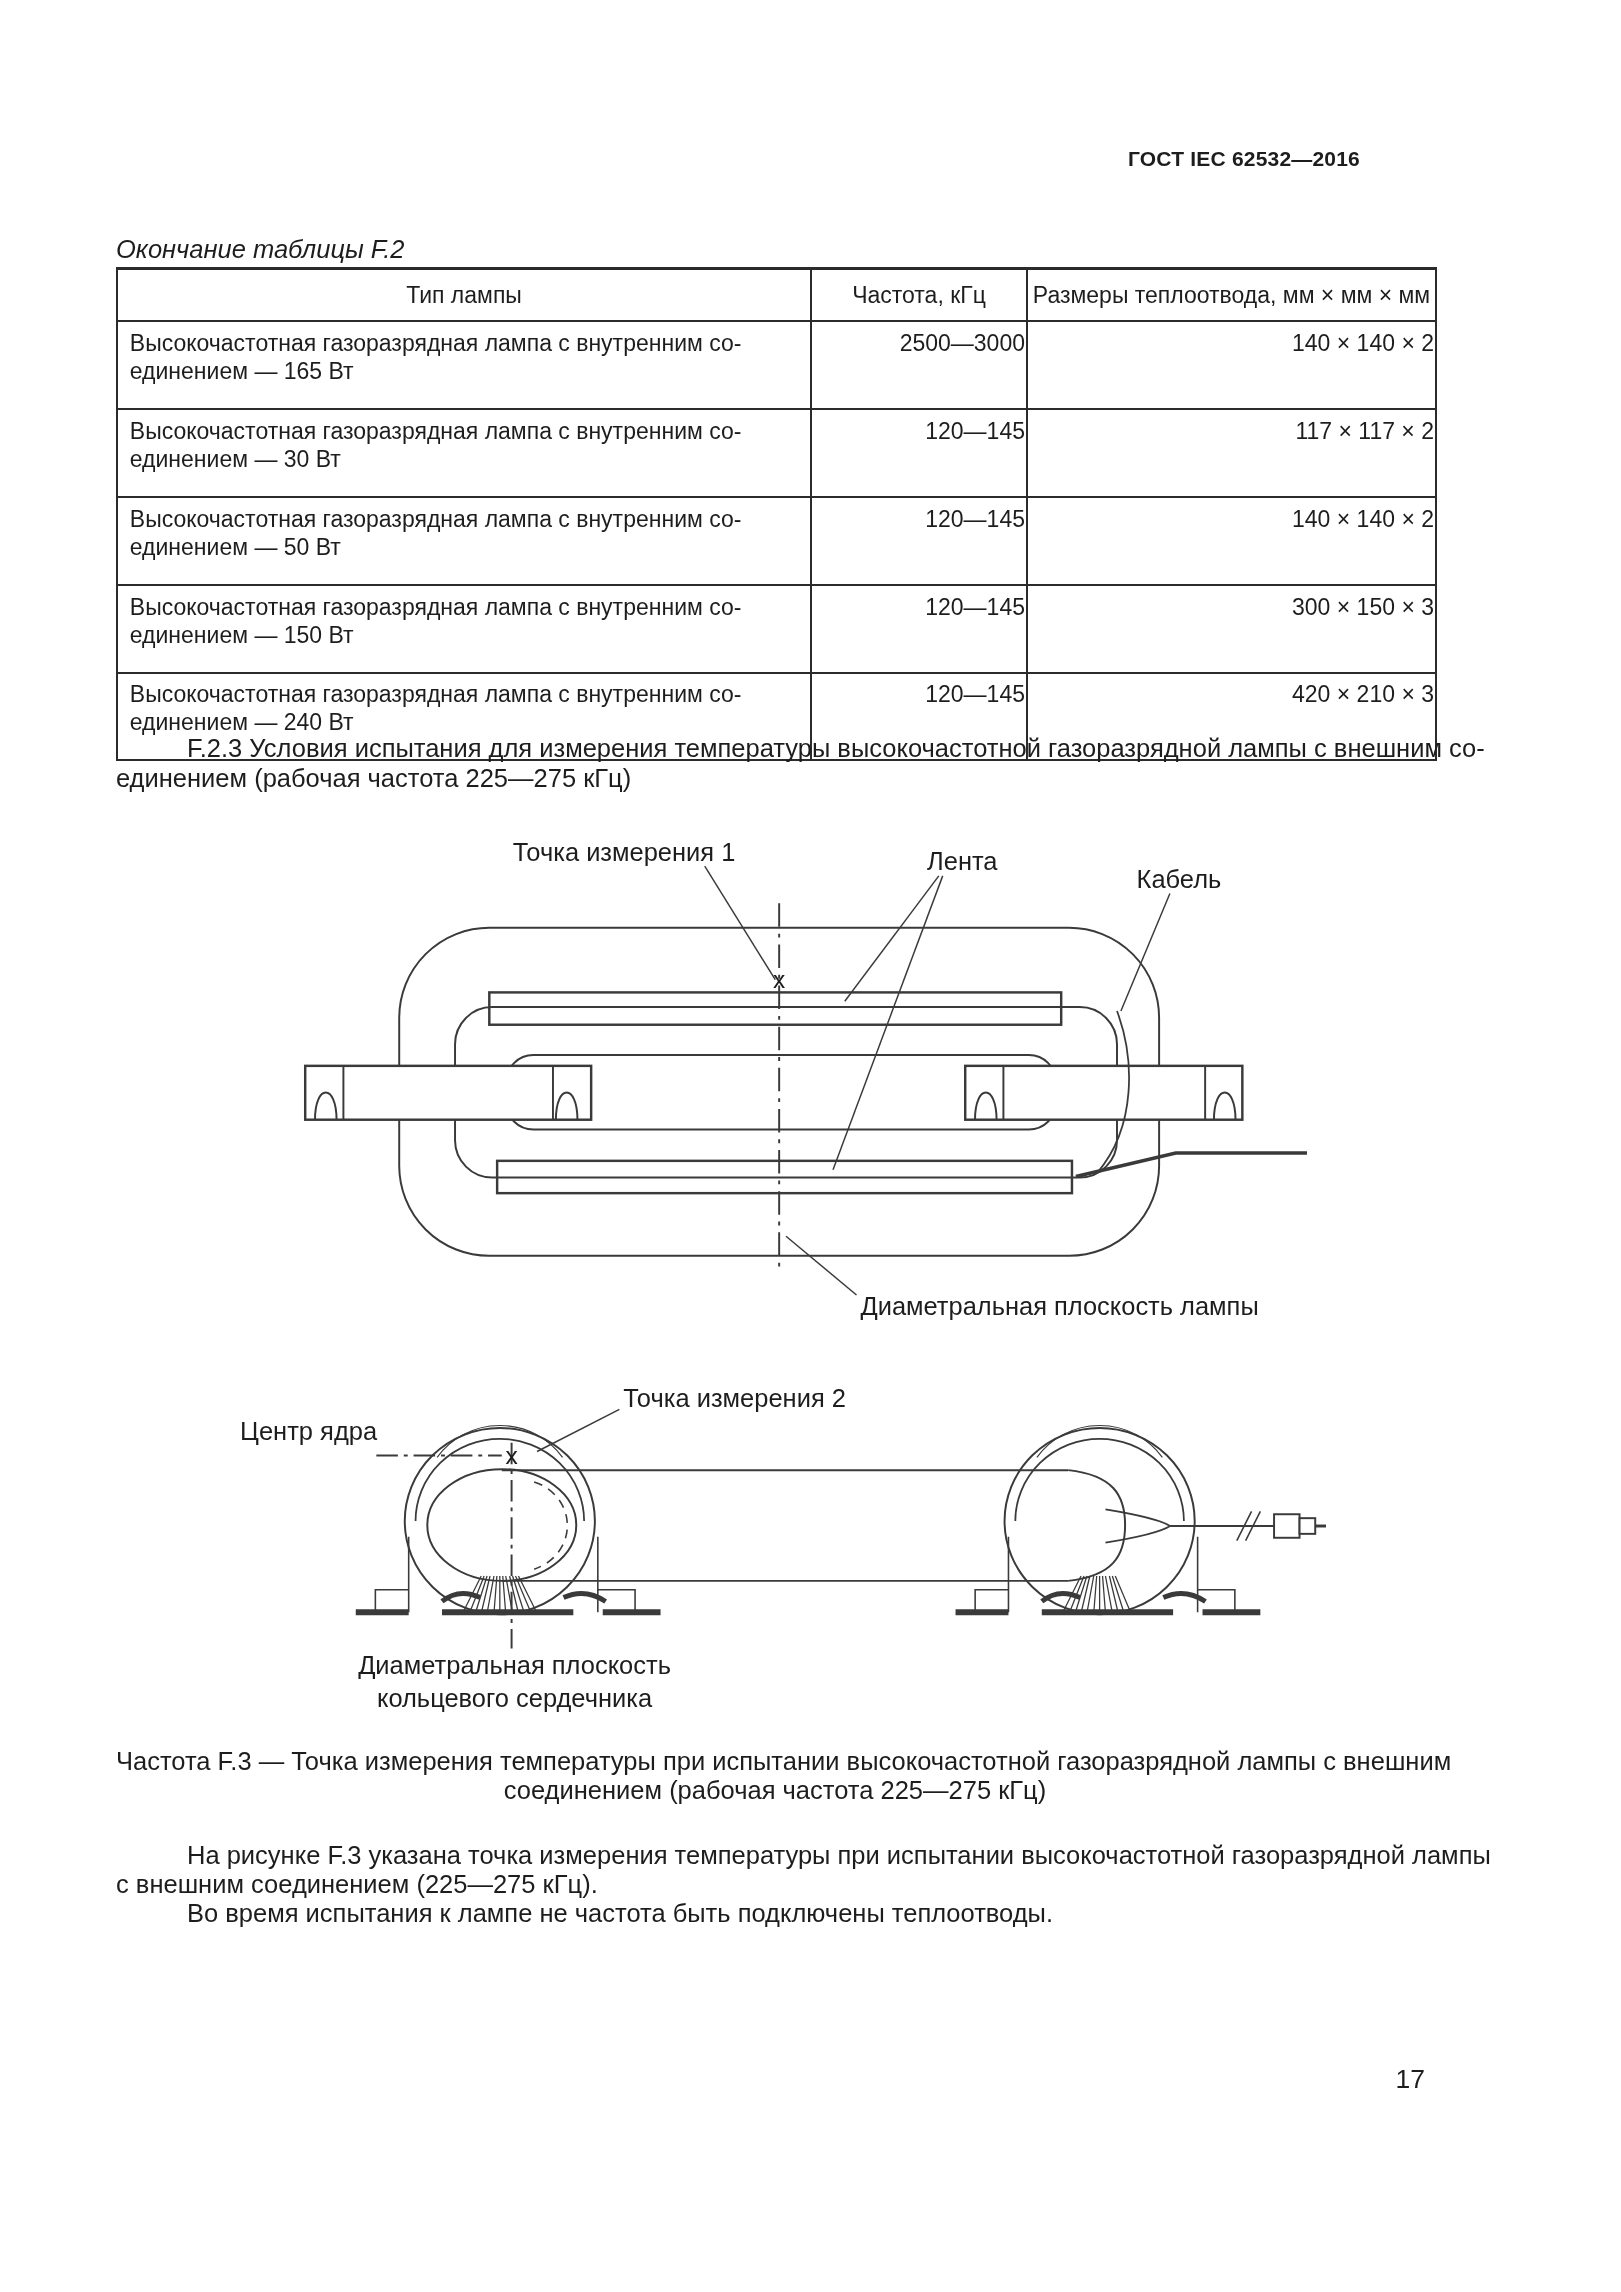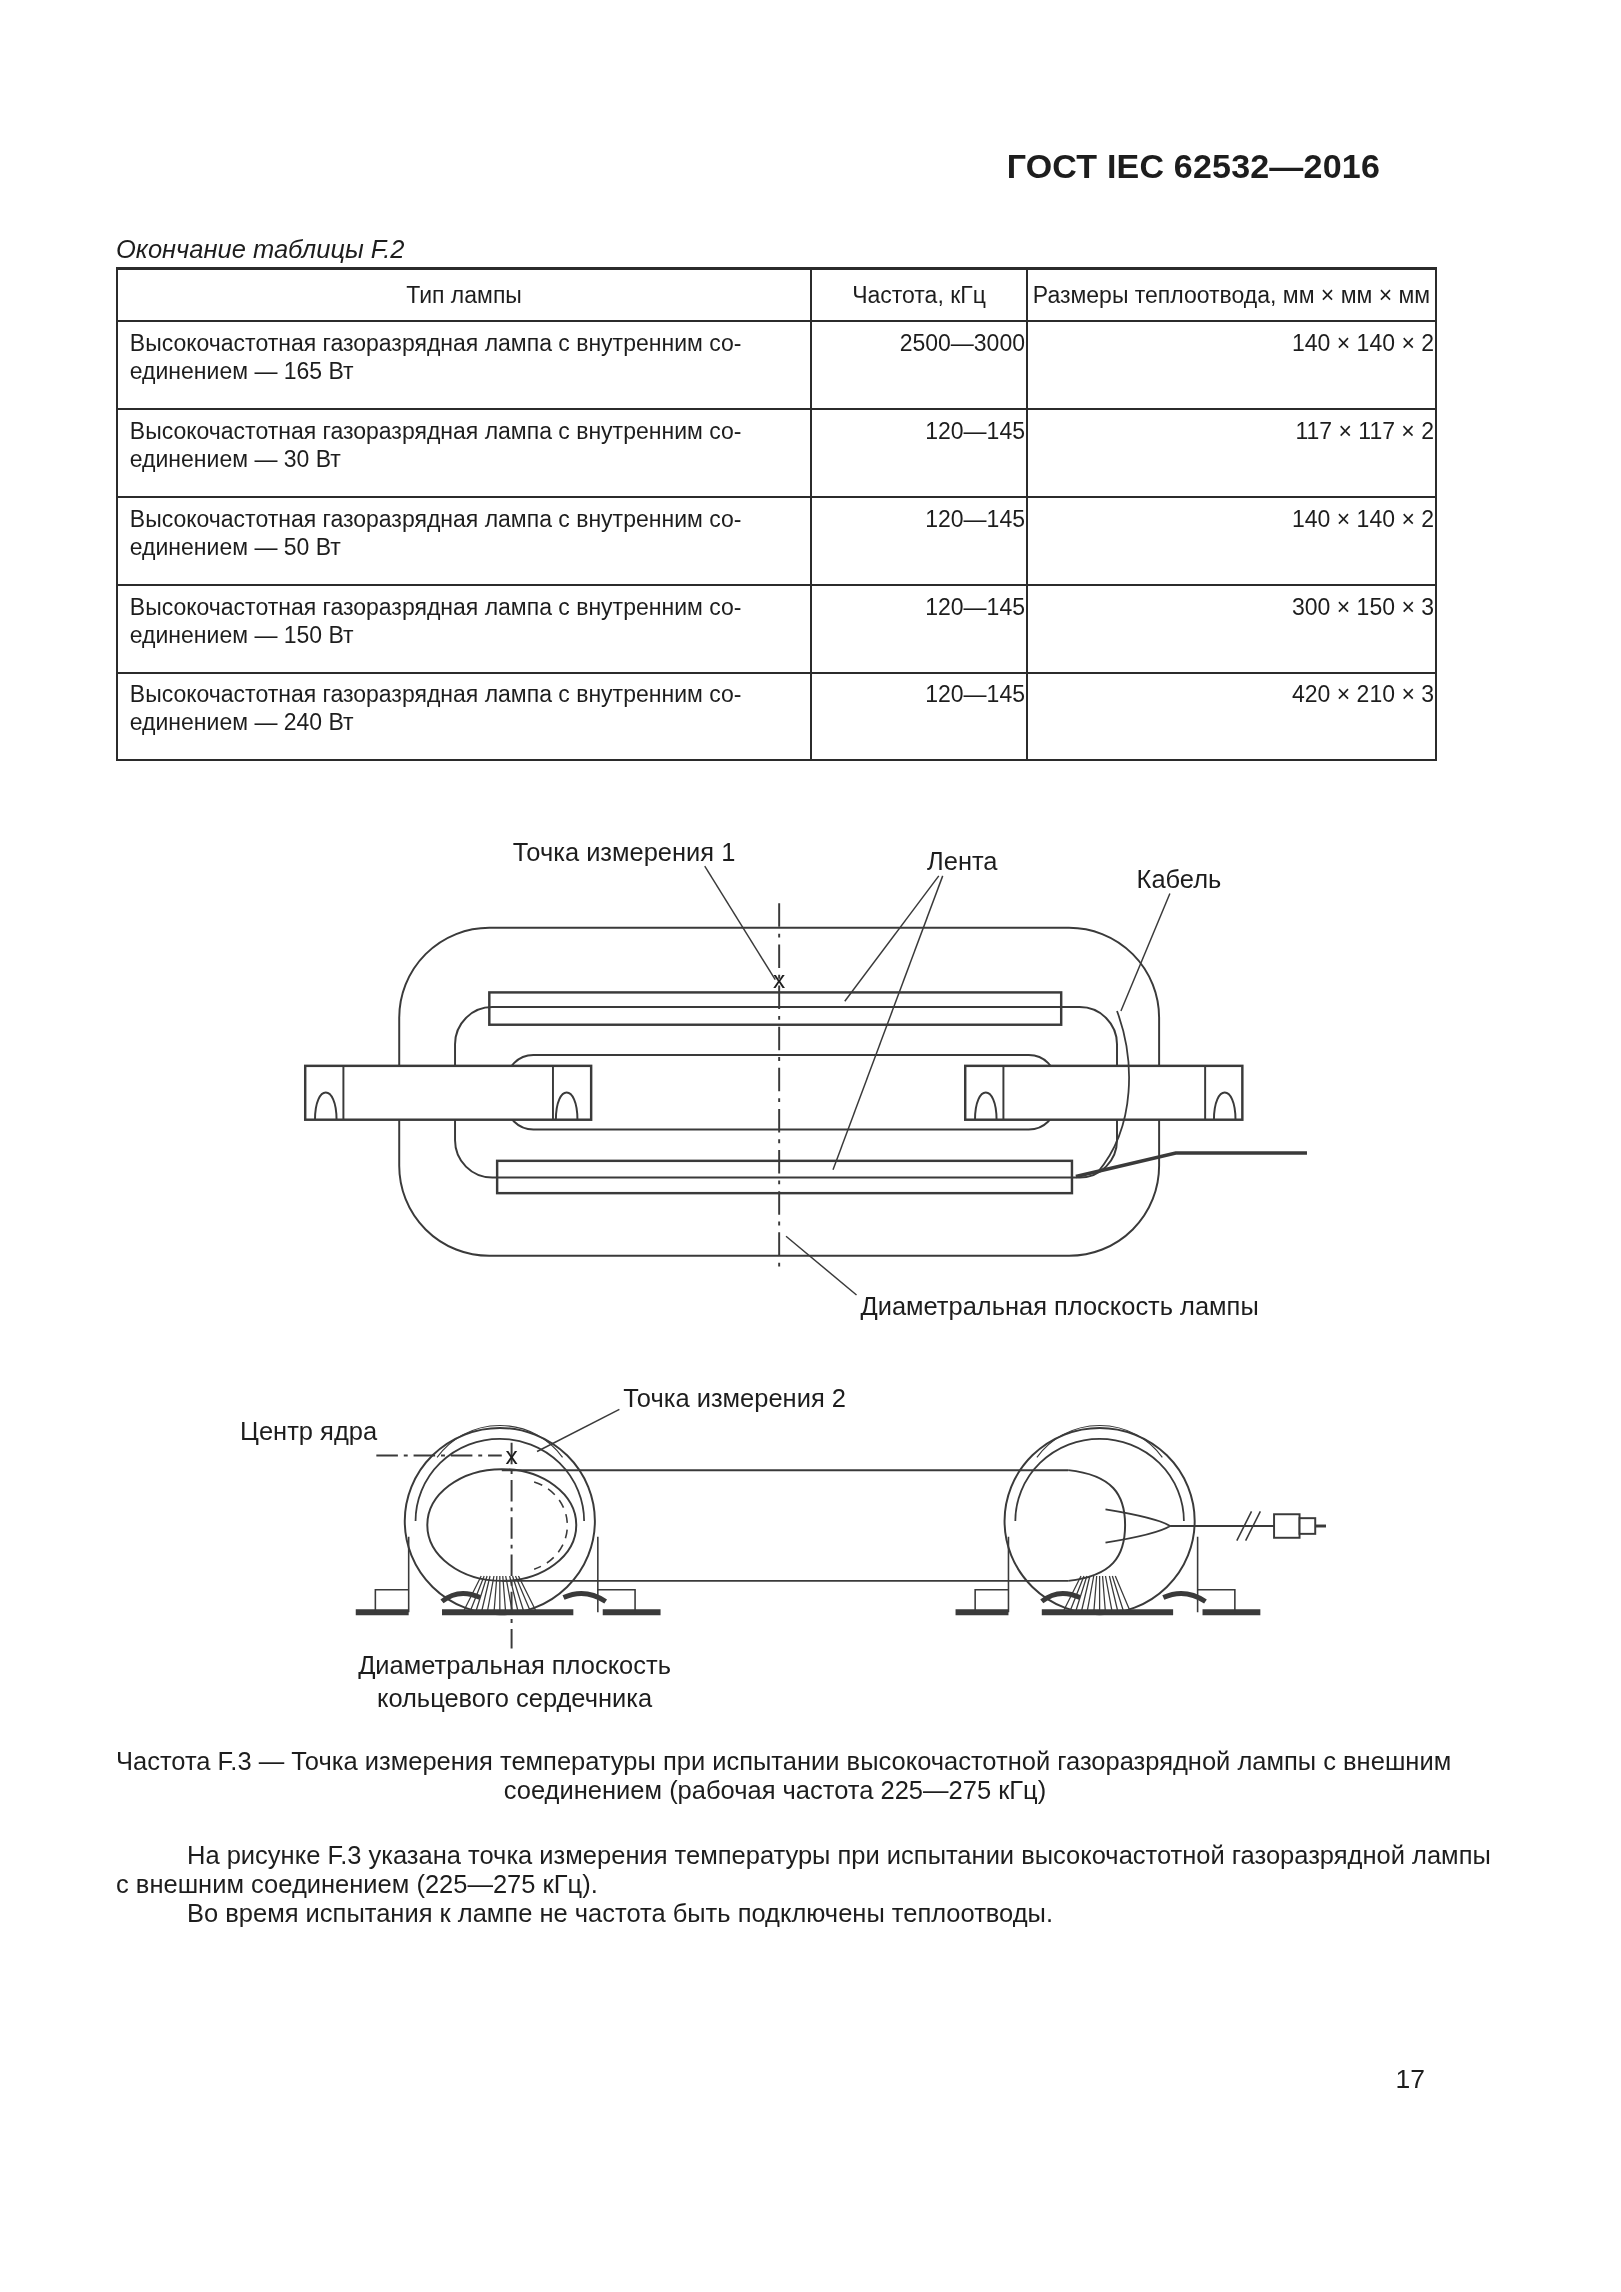--- a/index.html
+++ b/index.html
@@ -1,19 +1,19 @@
 <!DOCTYPE html>
 <html><head>
 <meta charset="utf-8">
 <style>
   html,body{margin:0;padding:0;background:#e8e8e8;}
   .page{position:relative;width:1621px;height:2293px;background:#ffffff;overflow:hidden;
         font-family:"Liberation Sans", sans-serif;color:#1d1d1d;}
   .abs{position:absolute;}
-  .doc-header{top:147px;right:241px;font-size:34px;font-weight:bold;letter-spacing:0.2px;}
+  .doc-header{top:147px;right:261px;font-size:21px;font-weight:bold;letter-spacing:0.2px;}
   .cont-label{top:227px;left:116px;font-size:25.5px;font-style:italic;margin-top:8px;}
   table.f2{position:absolute;top:267px;left:116px;width:1318px;border-collapse:collapse;
            table-layout:fixed;font-size:23px;color:#1d1d1d;}
   table.f2, table.f2 th, table.f2 td{border:2px solid #2b2b2b;}
   table.f2{border:2.9px solid #2b2b2b;border-top-width:3.9px;}
   table.f2 th{height:48px;font-weight:normal;text-align:center;vertical-align:middle;
               border-bottom:2.9px solid #2b2b2b;box-shadow:0 6.9px 0 -5.9px #2b2b2b;white-space:nowrap;}
   table.f2 td{height:78px;vertical-align:top;padding-top:6.9px;}
   table.f2 tbody tr{border-top:2.9px solid #2b2b2b;}
   td.type-cell{text-align:left;padding-left:11.8px;padding-right:5.9px;}
@@ -89,20 +89,24 @@
         <td class="type-cell">
           <span class="ln">Высокочастотная газоразрядная лампа  с внутренним со-</span>
           <span class="ln">единением — 240 Вт</span>
         </td>
         <td class="num-cell">120—145</td>
         <td class="num-cell">420 × 210 × 3</td>
       </tr>
     </tbody>
   </table>
 
+  <div class="abs textblock clause">
+    <span class="line indent">F.2.3 Условия испытания для измерения температуры высокочастотной газоразрядной лампы с внешним со-</span>
+    <span class="line">единением (рабочая частота 225—275 кГц)</span>
+  </div>
 
   <svg class="abs" style="top:823px;left:0;" width="1621" height="519" viewBox="0 840 1654 530">
     <g class="stroke">
       <rect x="407" y="947" width="776" height="335" rx="92" stroke-width="2"></rect>
       <rect x="499" y="1013" width="584" height="33" fill="#fff" stroke-width="2.5"></rect>
       <rect x="507" y="1185" width="587" height="33" fill="#fff" stroke-width="2.5"></rect>
       <rect x="464" y="1028" width="676" height="174" rx="38" stroke-width="2"></rect>
       <rect x="516" y="1077" width="562" height="76" rx="28" fill="#fff" stroke-width="2"></rect>
 
       <rect x="311" y="1088" width="292" height="55" fill="#fff" stroke-width="2.5"></rect>

